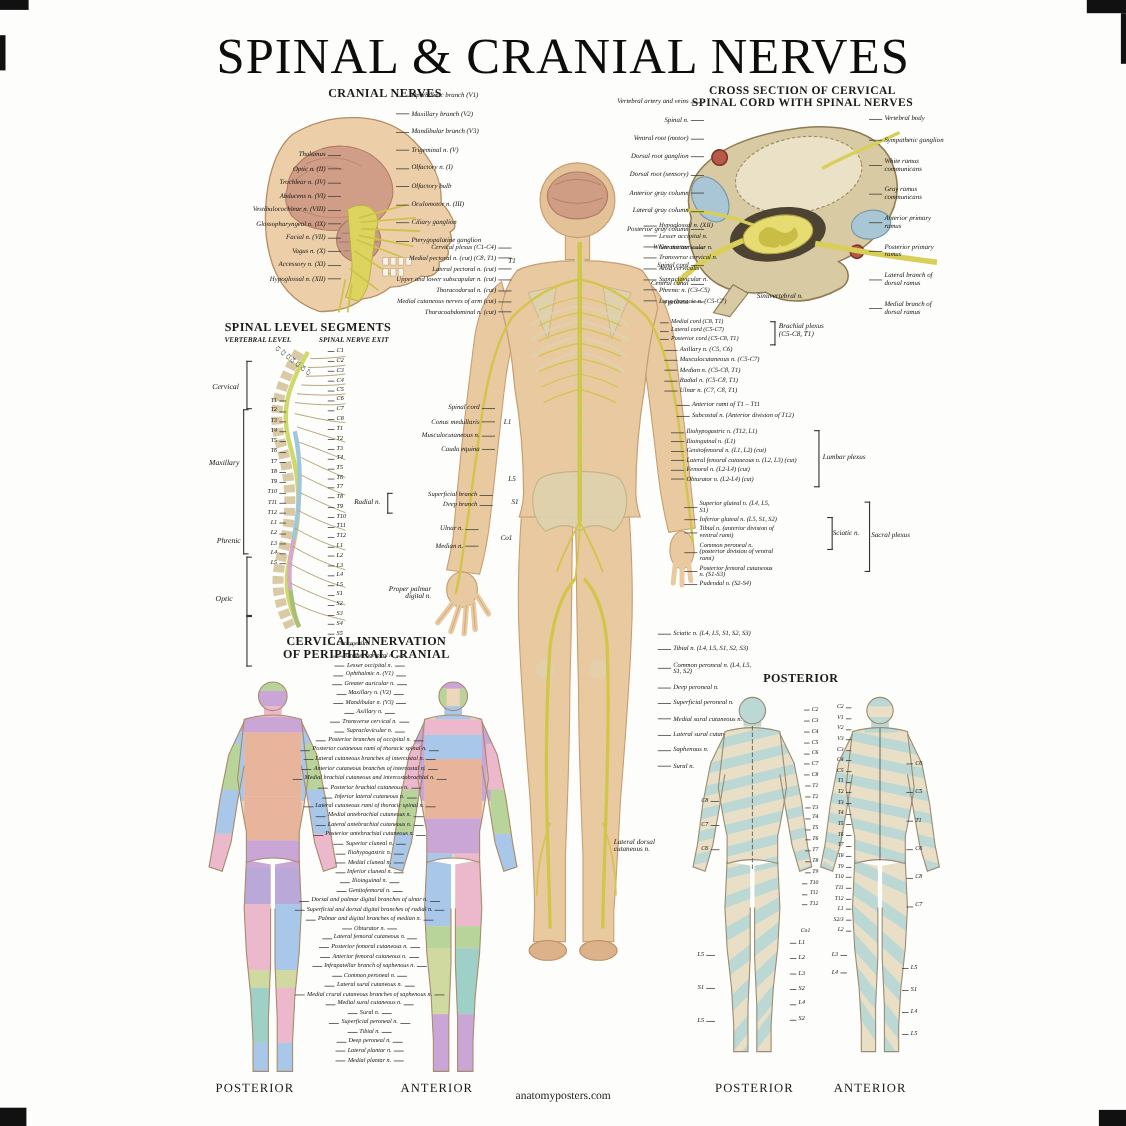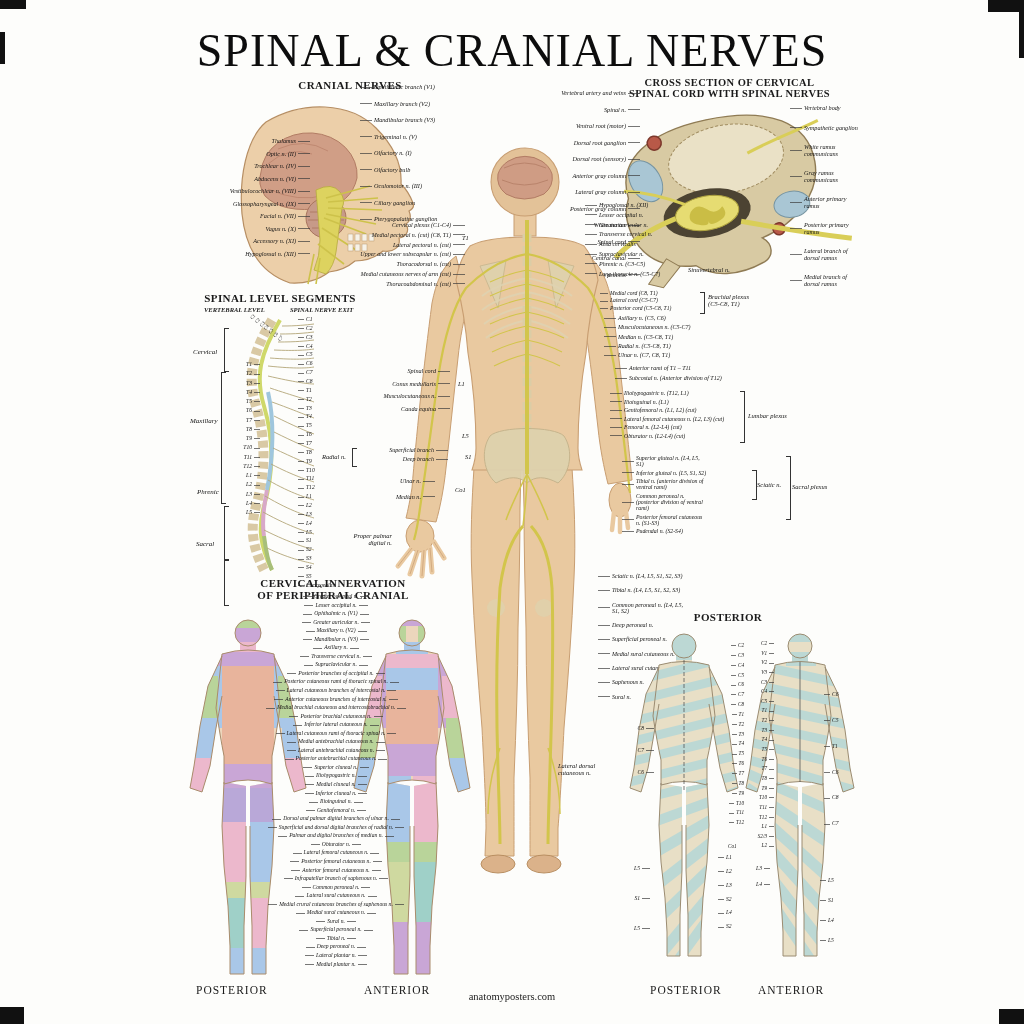--- a/index.html
+++ b/index.html
@@ -287,21 +287,21 @@
       <path d="M45,234 C70,246 86,248 92,250"></path>
   </g>
 </svg>
 
 <div class="marker" style="left:193px;top:348px;font-size:7px;">Cervical</div>
 <div class="brk" style="left:224px;top:328px;height:42px;"></div>
 <div class="marker" style="left:190px;top:417px;font-size:7px;">Maxillary</div>
 <div class="brk" style="left:221px;top:372px;height:130px;"></div>
 <div class="marker" style="left:197px;top:488px;font-size:7px;">Phrenic</div>
 <div class="brk" style="left:224px;top:506px;height:52px;"></div>
-<div class="marker" style="left:196px;top:540px;font-size:7px;">Sacral</div>
+<div class="marker" style="left:196px;top:540px;font-size:7px;">Optic</div>
 <div class="brk" style="left:224px;top:560px;height:44px;"></div>
 
 <div class="lbls ll" style="left:250px;top:318px;gap:1px;font-size:4.6px;transform:rotate(-52deg);transform-origin:top left;">
 
 <div class="row">
       <span class="lbl">C1</span>
     </div>
     <div class="row">
       <span class="lbl">C2</span>
     </div>

